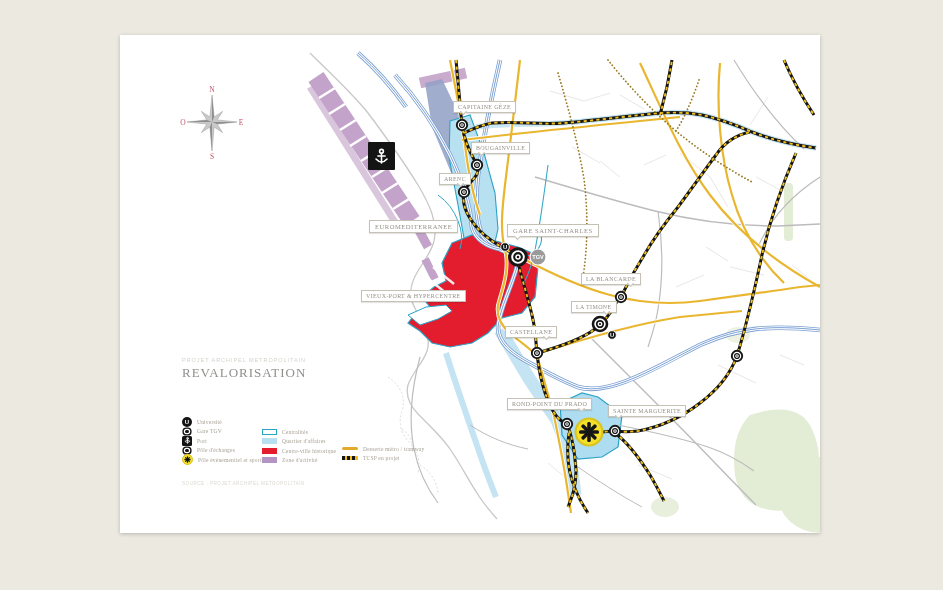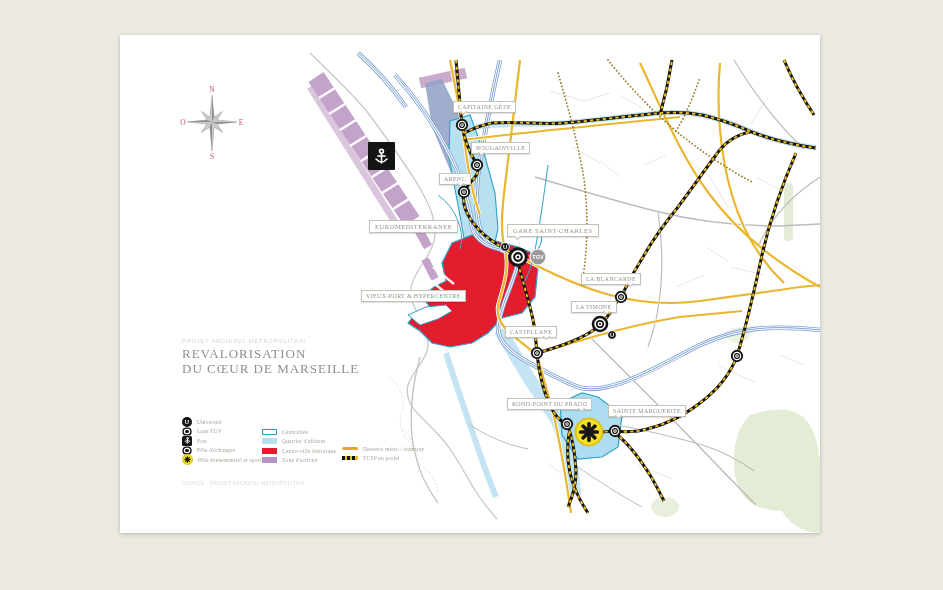--- a/index.html
+++ b/index.html
@@ -14,21 +14,21 @@
   .map-label{position:absolute;z-index:3;background:#fff;border:1px solid #c6c1b5;color:#97928a;
     font-size:6px;letter-spacing:.35px;line-height:1;padding:2px 4px 1.5px;white-space:nowrap;
     font-family:"Liberation Serif",serif;box-shadow:0 1px 1px rgba(0,0,0,.10);}
   .map-label.lg{font-size:6.6px;padding:2.5px 5px 2px;letter-spacing:.5px;}
   .map-label.tail-bl::after,.map-label.tail-br::after{content:"";position:absolute;bottom:-2.6px;width:4px;height:4px;
     background:#fff;border-right:1px solid #c6c1b5;border-bottom:1px solid #c6c1b5;transform:rotate(45deg);}
   .map-label.tail-bl::after{left:7px;}
   .map-label.tail-br::after{right:7px;}
 
   
-  .titleblock{position:absolute;left:62px;top:303px;z-index:2;}
+  .titleblock{position:absolute;left:62px;top:322px;z-index:2;}
   .kicker{font-size:5.6px;letter-spacing:.9px;color:#d4d2cb;font-family:"Liberation Sans",sans-serif;margin-bottom:2px;}
   .title{font-size:13px;letter-spacing:1px;color:#8f8f8d;line-height:1.18;font-family:"Liberation Serif",serif;}
 
   
   .legend-col{position:absolute;z-index:2;}
   .lrow{display:flex;align-items:center;gap:5px;height:9.5px;}
   .lrow .lbl{font-size:5.5px;color:#a59f92;letter-spacing:.2px;white-space:nowrap;}
   .ic{width:10px;height:10px;flex:0 0 auto;display:flex;align-items:center;justify-content:center;position:relative;}
   .ic-uni{background:#141414;border-radius:50%;}
   .ic-uni::after{content:"U";color:#fff;font-size:6px;font-weight:bold;font-family:"Liberation Sans",sans-serif;}
@@ -309,21 +309,20 @@
     <div class="map-label" style="left:241px;top:255px">VIEUX-PORT &amp; HYPERCENTRE</div>
     <div class="map-label tail-br" style="left:461px;top:238px">LA BLANCARDE</div>
     <div class="map-label tail-br" style="left:451px;top:266px">LA TIMONE</div>
     <div class="map-label tail-br" style="left:385px;top:291px">CASTELLANE</div>
     <div class="map-label tail-br" style="left:387px;top:363px">ROND-POINT DU PRADO</div>
     <div class="map-label tail-bl" style="left:488px;top:370px">SAINTE MARGUERITE</div>
 
     <div class="titleblock">
       <div class="kicker">PROJET ARCHIPEL METROPOLITAIN</div>
       <div class="title">REVALORISATION</div>
-      <div class="title">DU CŒUR DE MARSEILLE</div>
     </div>
 
     <div class="legend-col" style="left:62px;top:382px">
       <div class="lrow">
         <span class="ic ic-uni"></span>
         <span class="lbl">Université</span>
       </div>
       <div class="lrow">
         <span class="ic ic-stn"></span>
         <span class="lbl">Gare TGV</span>

